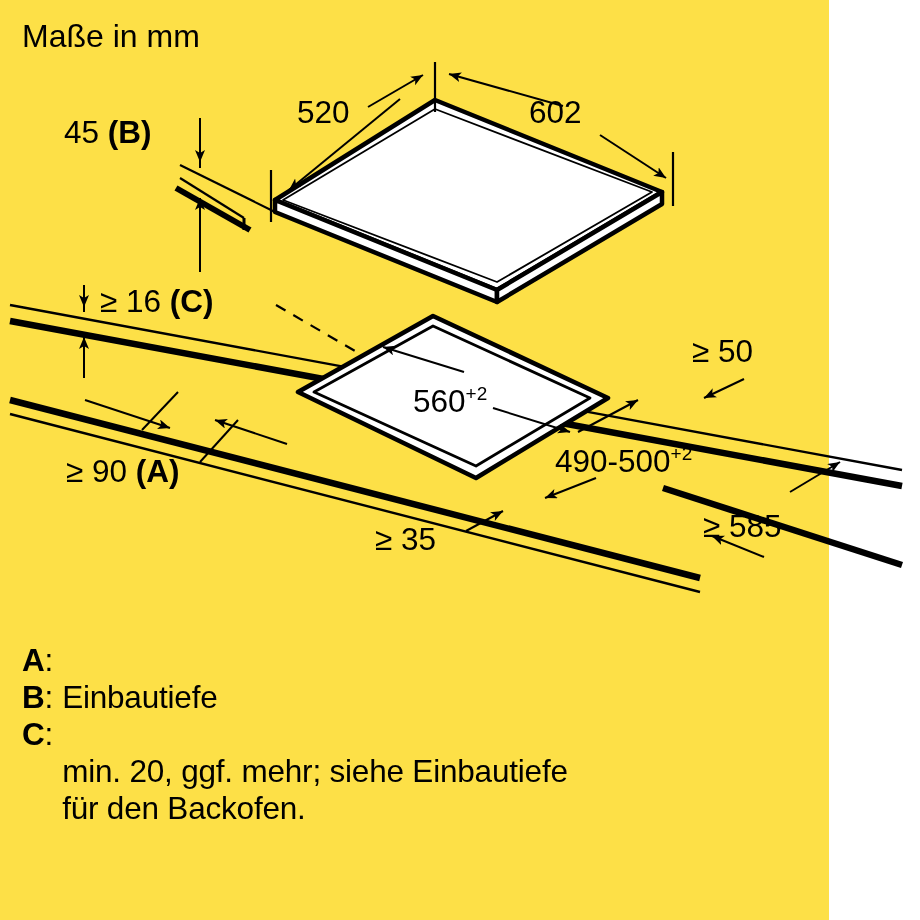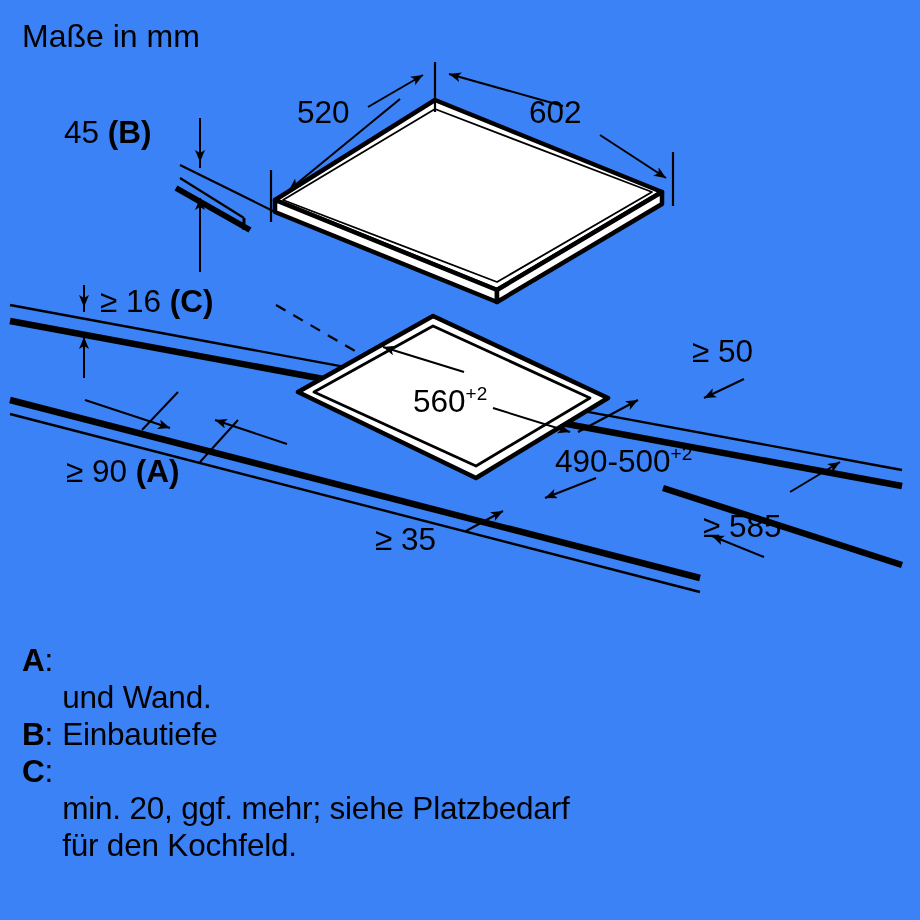--- a/index.html
+++ b/index.html
@@ -9,23 +9,23 @@
   }
   body {
     width: 920px;
     height: 920px;
     font-family: "Liberation Sans", sans-serif;
     color: #000000;
     overflow: hidden;
   }
   #root {
     position: relative;
-    width: 920px;
+    width: 829px;
     height: 920px;
-    background: #3b82f6;
+    background: #fde047;
   }
   #diagram {
     position: absolute;
     left: 0;
     top: 0;
     width: 920px;
     height: 920px;
   }
   .legend {
     position: absolute;
@@ -207,37 +207,36 @@
 
   </svg>
 
   <div class="legend">
 
     <div class="legend-row">
       <span class="legend-key">A</span>
       <span class="legend-colon">:</span>
       <span class="legend-text">
         <br>
-        <span>und Wand.</span>
       </span>
     </div>
 
     <div class="legend-row">
       <span class="legend-key">B</span>
       <span class="legend-colon">:</span>
       <span class="legend-text">
         <span>Einbautiefe</span>
       </span>
     </div>
 
     <div class="legend-row">
       <span class="legend-key">C</span>
       <span class="legend-colon">:</span>
       <span class="legend-text">
         <br>
-        <span>min. 20, ggf. mehr; siehe Platzbedarf</span><br>
-        <span>für den Kochfeld.</span>
+        <span>min. 20, ggf. mehr; siehe Einbautiefe</span><br>
+        <span>für den Backofen.</span>
       </span>
     </div>
 
   </div>
 
 </div>
 
 </body></html>

